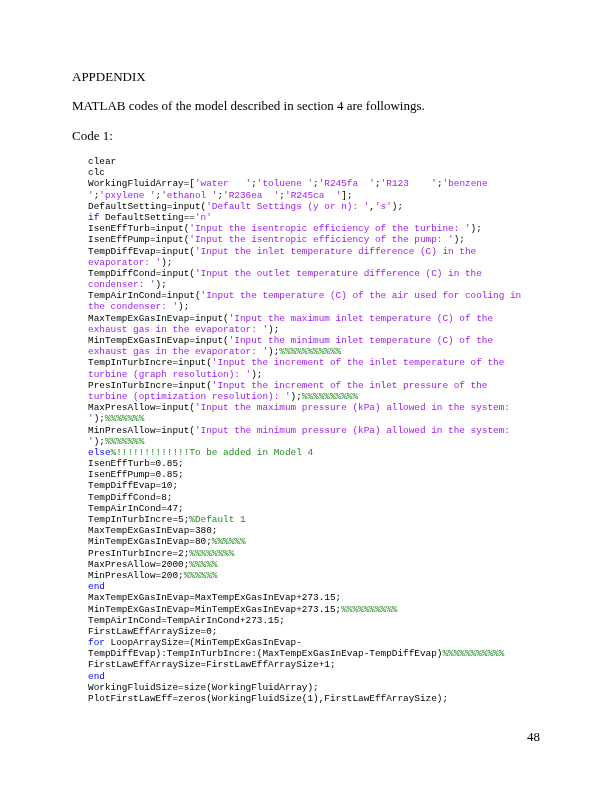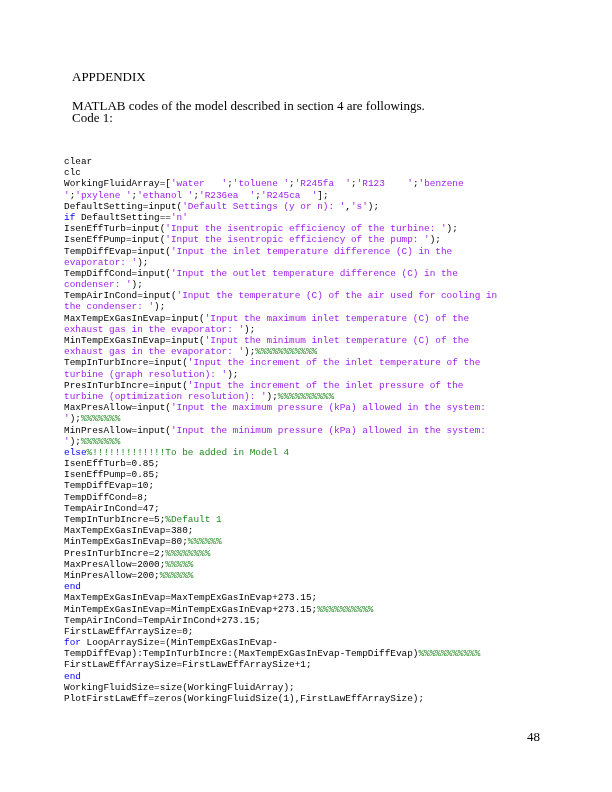--- a/index.html
+++ b/index.html
@@ -16,24 +16,24 @@
     position: absolute;
     left: 72px;
     font-size: 13px;
     line-height: 15px;
     white-space: pre;
     color: #000000;
     text-align: center;
   }
   .title      { top: 69px;  }
   .subtitle   { top: 98px;  }
-  .code-label { top: 110px; }
+  .code-label { top: 128px; }
   .code-block {
     position: absolute;
-    left: 64px;
+    left: 88px;
     top: 156px;
     font-family: "Liberation Mono", "DejaVu Sans Mono", monospace;
     font-size: 9.4px;
     line-height: 11.2px;
     white-space: pre;
     color: var(--c-code, #000000);
   }
   .code-line { white-space: pre; height: 11.2px; }
   .k  { color: var(--c-code, #000000); }
   .s  { color: var(--c-string, #A020F0); }

